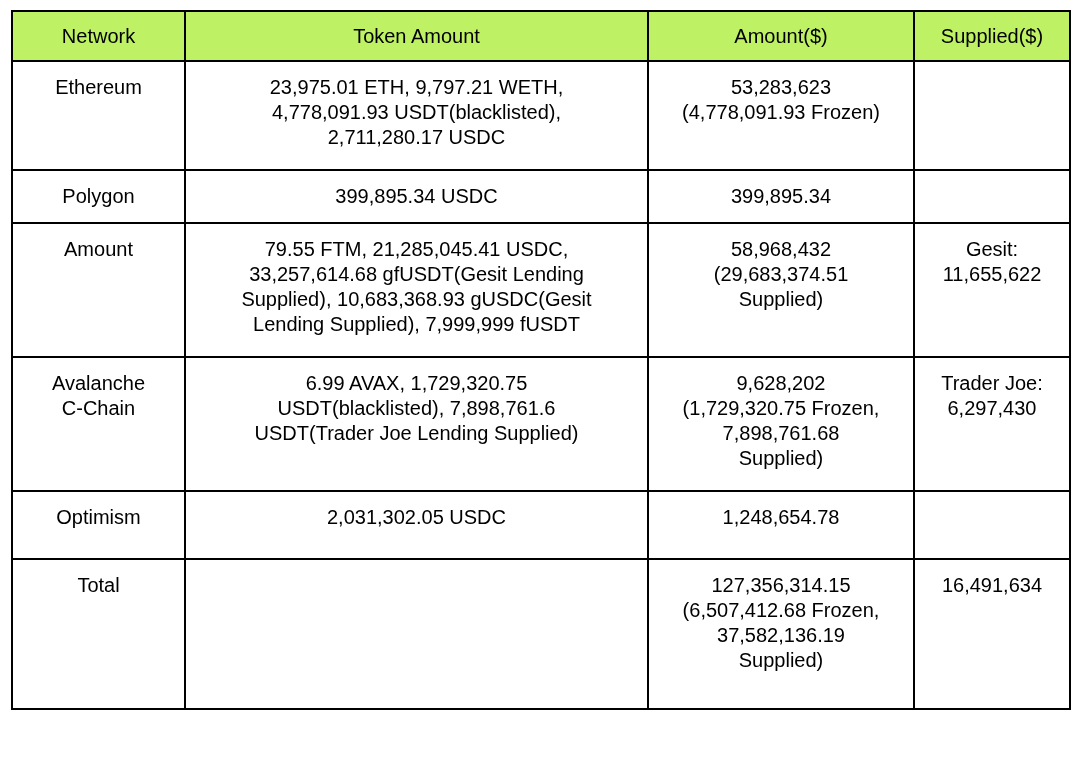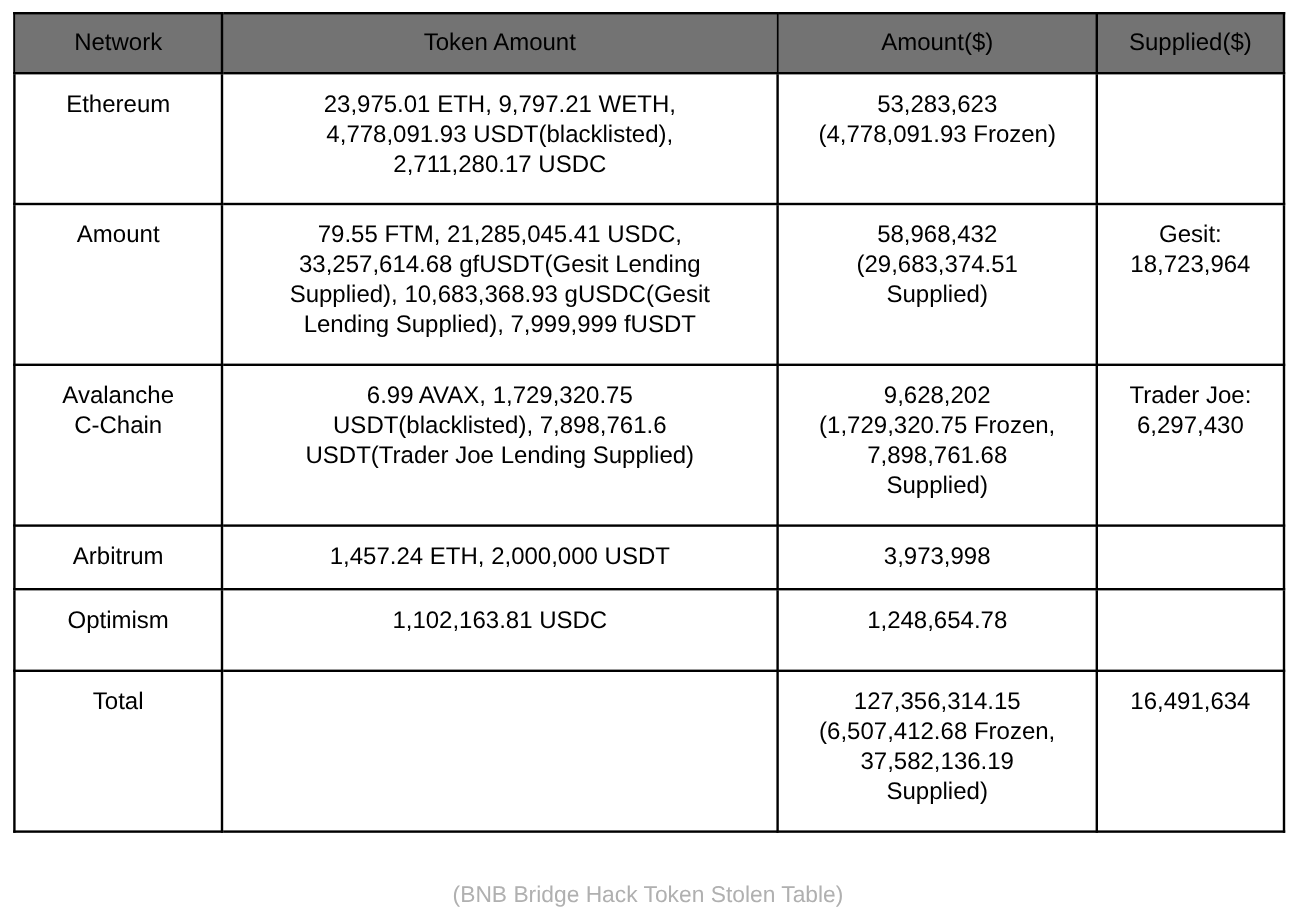--- a/index.html
+++ b/index.html
@@ -25,40 +25,40 @@
     table-layout: fixed;
   }
   table.stolen-table th,
   table.stolen-table td {
     border: 2px solid #000000;
     text-align: center;
     font-size: 20px;
     overflow: hidden;
   }
   table.stolen-table th {
-    background: #737373;
+    background: #bef264;
     font-weight: normal;
     height: 48px;
     vertical-align: middle;
     padding: 0 4px;
   }
   table.stolen-table td {
     vertical-align: top;
     padding: 13px 8px 0 8px;
     line-height: 25px;
     white-space: pre-line;
     margin-top: 16px;
   }
   tr.r-eth    { height: 109px; }
   tr.r-poly   { height: 53px;  }
   tr.r-ftm    { height: 134px; }
   tr.r-avax   { height: 134px; }
   tr.r-arb    { height: 53px;  }
   tr.r-op     { height: 68px;  }
-  tr.r-total  { height: 134px; }
+  tr.r-total  { height: 150px; }
   .caption {
     position: absolute;
     left: 0;
     top: 735px;
     width: 1080px;
     text-align: center;
     color: #b0b0b0;
     font-size: 19px;
     line-height: 24px;
   }
@@ -85,62 +85,61 @@
     <tbody>
       <tr class="r-eth">
         <td>Ethereum</td>
         <td>23,975.01 ETH, 9,797.21 WETH,
 4,778,091.93 USDT(blacklisted),
 2,711,280.17 USDC</td>
         <td>53,283,623
 (4,778,091.93 Frozen)</td>
         <td></td>
       </tr>
+      <tr class="r-poly">
+        <td>Polygon</td>
+        <td>399,895.34 USDC</td>
+        <td>399,895.34</td>
+        <td></td>
+      </tr>
       <tr class="r-ftm">
         <td>Amount</td>
         <td>79.55 FTM, 21,285,045.41 USDC,
 33,257,614.68 gfUSDT(Gesit Lending
 Supplied), 10,683,368.93 gUSDC(Gesit
 Lending Supplied), 7,999,999 fUSDT</td>
         <td>58,968,432
 (29,683,374.51
 Supplied)</td>
         <td>Gesit:
-18,723,964</td>
+11,655,622</td>
       </tr>
       <tr class="r-avax">
         <td>Avalanche
 C-Chain</td>
         <td>6.99 AVAX, 1,729,320.75
 USDT(blacklisted), 7,898,761.6
 USDT(Trader Joe Lending Supplied)</td>
         <td>9,628,202
 (1,729,320.75 Frozen,
 7,898,761.68
 Supplied)</td>
         <td>Trader Joe:
 6,297,430</td>
       </tr>
-      <tr class="r-arb">
-        <td>Arbitrum</td>
-        <td>1,457.24 ETH, 2,000,000 USDT</td>
-        <td>3,973,998</td>
-        <td></td>
-      </tr>
       <tr class="r-op">
         <td>Optimism</td>
-        <td>1,102,163.81 USDC</td>
+        <td>2,031,302.05 USDC</td>
         <td>1,248,654.78</td>
         <td></td>
       </tr>
       <tr class="r-total">
         <td>Total</td>
         <td></td>
         <td>127,356,314.15
 (6,507,412.68 Frozen,
 37,582,136.19
 Supplied)</td>
         <td>16,491,634</td>
       </tr>
     </tbody>
   </table>
-  <div class="caption">(BNB Bridge Hack Token Stolen Table)</div>
 </div>
 
 </body></html>

